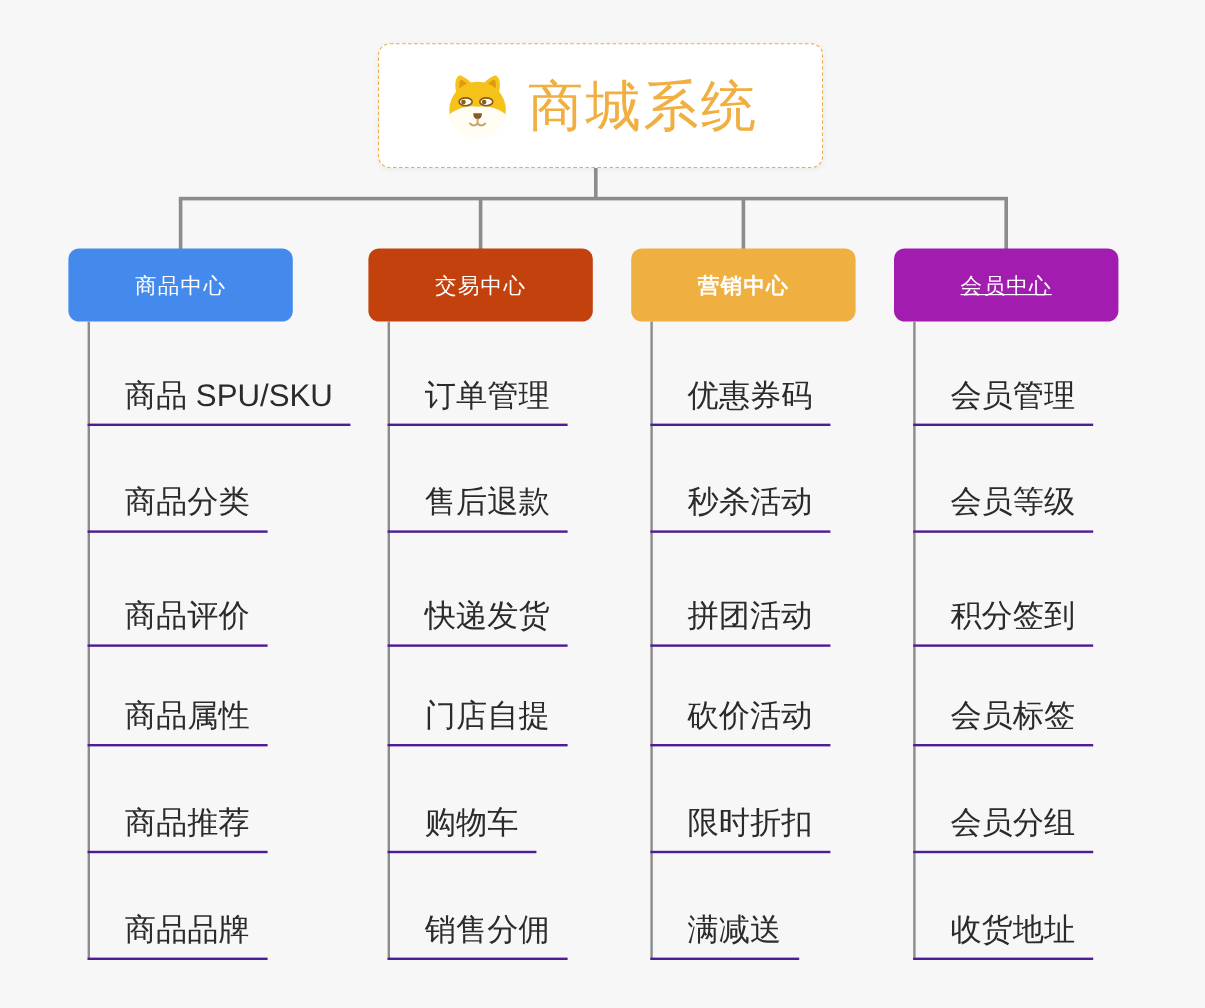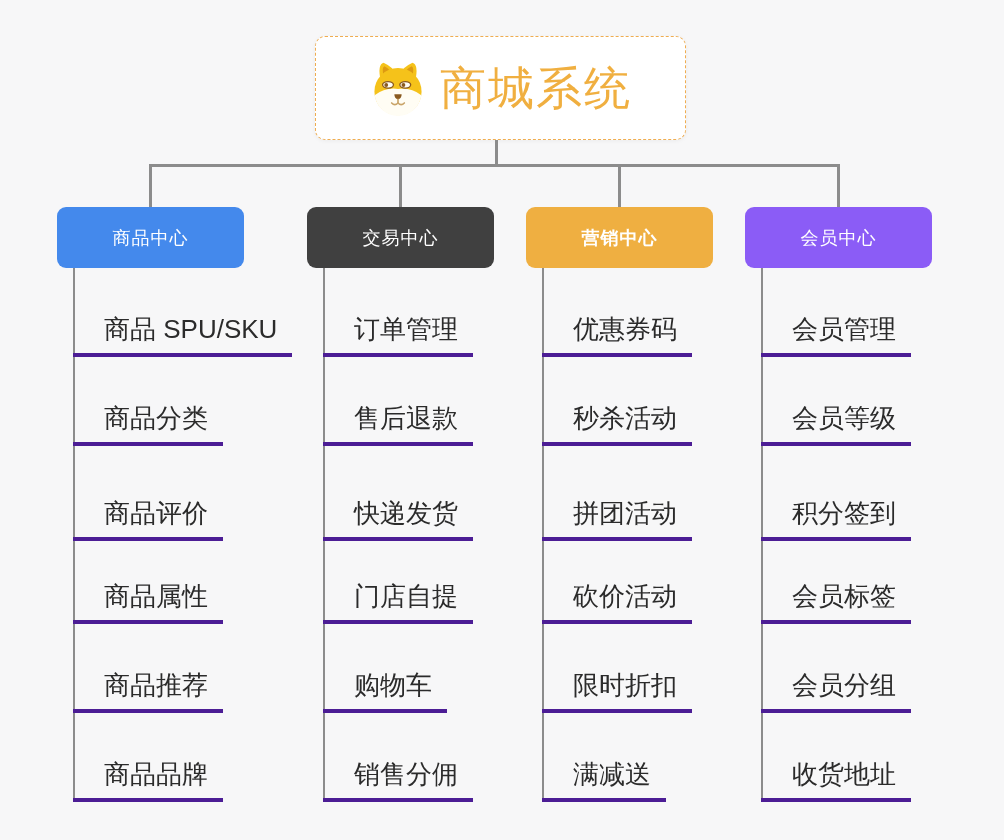--- a/index.html
+++ b/index.html
@@ -34,21 +34,21 @@
   .head{
     width:187px;height:61px;border-radius:9px;
     display:flex;align-items:center;justify-content:center;
     color:#FFFFFF;font-size:18px;letter-spacing:1px;
   }
   .spine{position:absolute;left:16px;top:61px;width:2px;height:532px;background:#8C8C8C;}
   .topic{
     position:absolute;left:16px;white-space:nowrap;
     font-size:26px;line-height:33px;color:#2B2B2B;
     padding:0 15px 7px 31px;
-    border-bottom:4px solid #4c1d95;
+    border-bottom:2px solid #4c1d95;
   }
   .t0{top:106px}.t1{top:195px}.t2{top:290px}.t3{top:373px}.t4{top:462px}.t5{top:551px}
 </style>
 </head>
 <body>
 
 <div id="canvas">
 
   <div class="root" style="border-color: rgb(239, 173, 81);">
     <span style="display:flex;">
@@ -83,21 +83,21 @@
     <div class="spine"></div>
     <div class="topic t0">商品 SPU/SKU</div>
     <div class="topic t1">商品分类</div>
     <div class="topic t2">商品评价</div>
     <div class="topic t3">商品属性</div>
     <div class="topic t4">商品推荐</div>
     <div class="topic t5">商品品牌</div>
   </div>
 
   <div class="branch b1">
-    <div class="head" style="background-color: #404040;">交易中心</div>
+    <div class="head" style="background-color: #c2410c;">交易中心</div>
     <div class="spine"></div>
     <div class="topic t0">订单管理</div>
     <div class="topic t2">快递发货</div>
     <div class="topic t1">售后退款</div>
     <div class="topic t3">门店自提</div>
     <div class="topic t4">购物车</div>
     <div class="topic t5">销售分佣</div>
   </div>
 
   <div class="branch b2">
@@ -105,21 +105,21 @@
     <div class="spine"></div>
     <div class="topic t0">优惠券码</div>
     <div class="topic t1">秒杀活动</div>
     <div class="topic t2">拼团活动</div>
     <div class="topic t3">砍价活动</div>
     <div class="topic t4">限时折扣</div>
     <div class="topic t5">满减送</div>
   </div>
 
   <div class="branch b3">
-    <div class="head" style="background-color: #8b5cf6;">会员中心</div>
+    <div class="head" style="background-color: #a21caf; text-decoration: underline;">会员中心</div>
     <div class="spine"></div>
     <div class="topic t0">会员管理</div>
     <div class="topic t1">会员等级</div>
     <div class="topic t2">积分签到</div>
     <div class="topic t3">会员标签</div>
     <div class="topic t4">会员分组</div>
     <div class="topic t5">收货地址</div>
   </div>
 
 </div>

